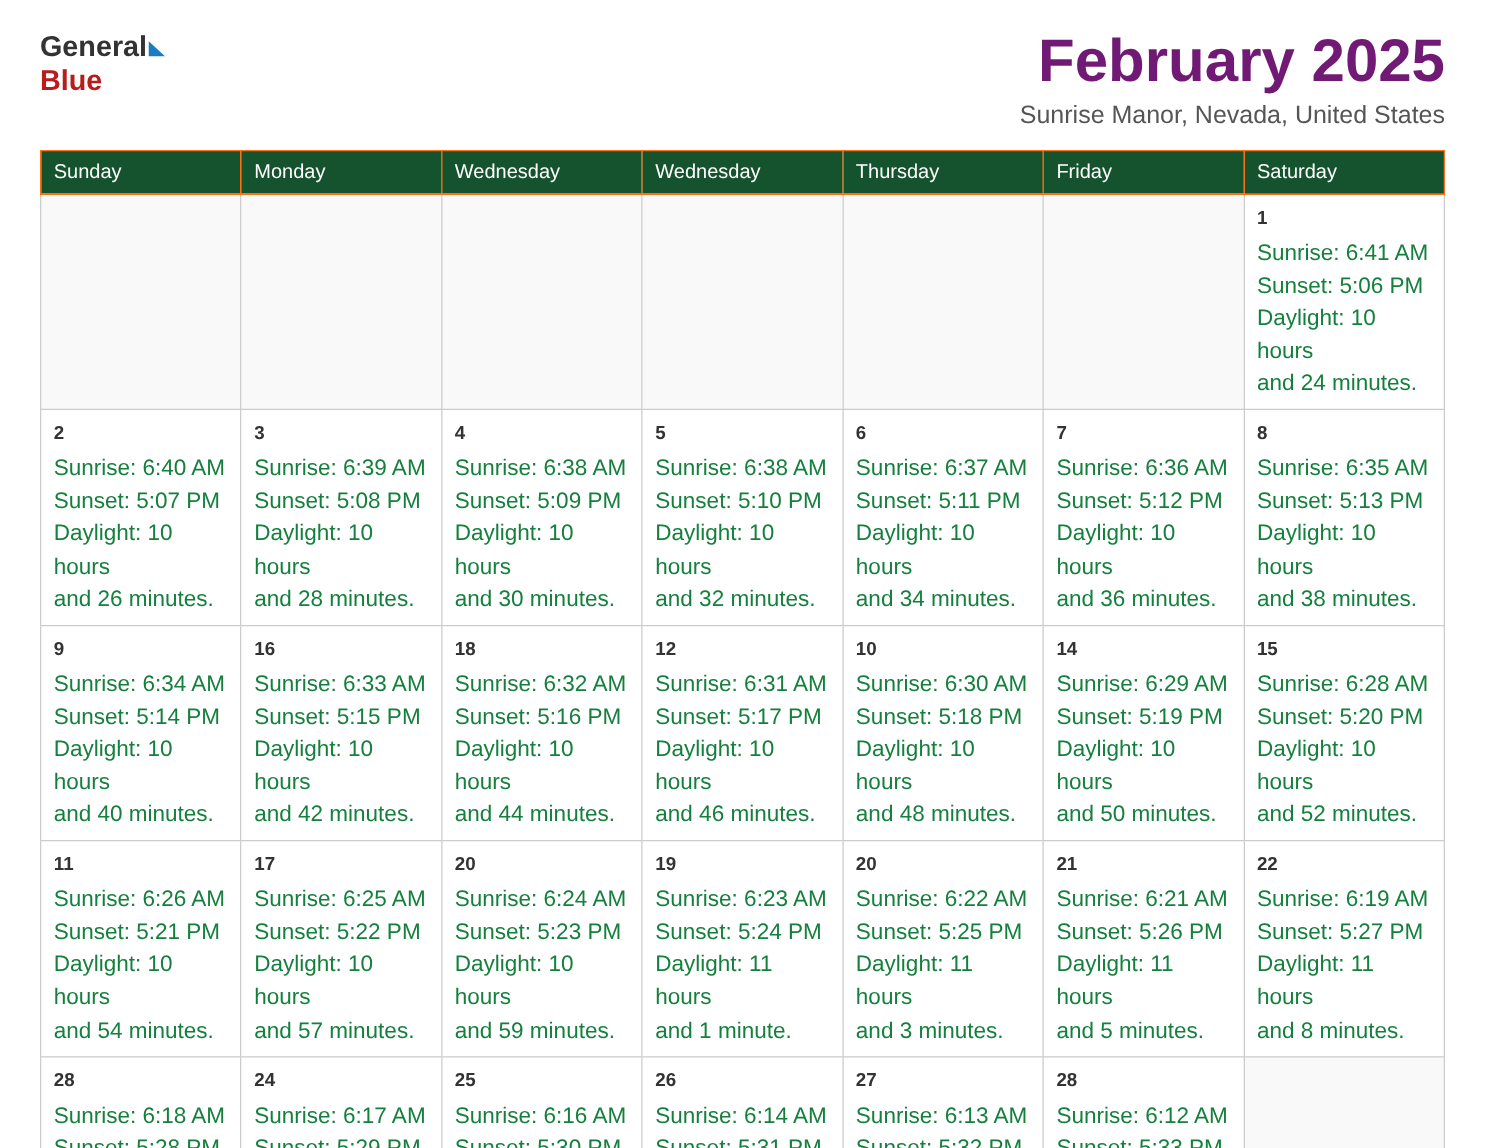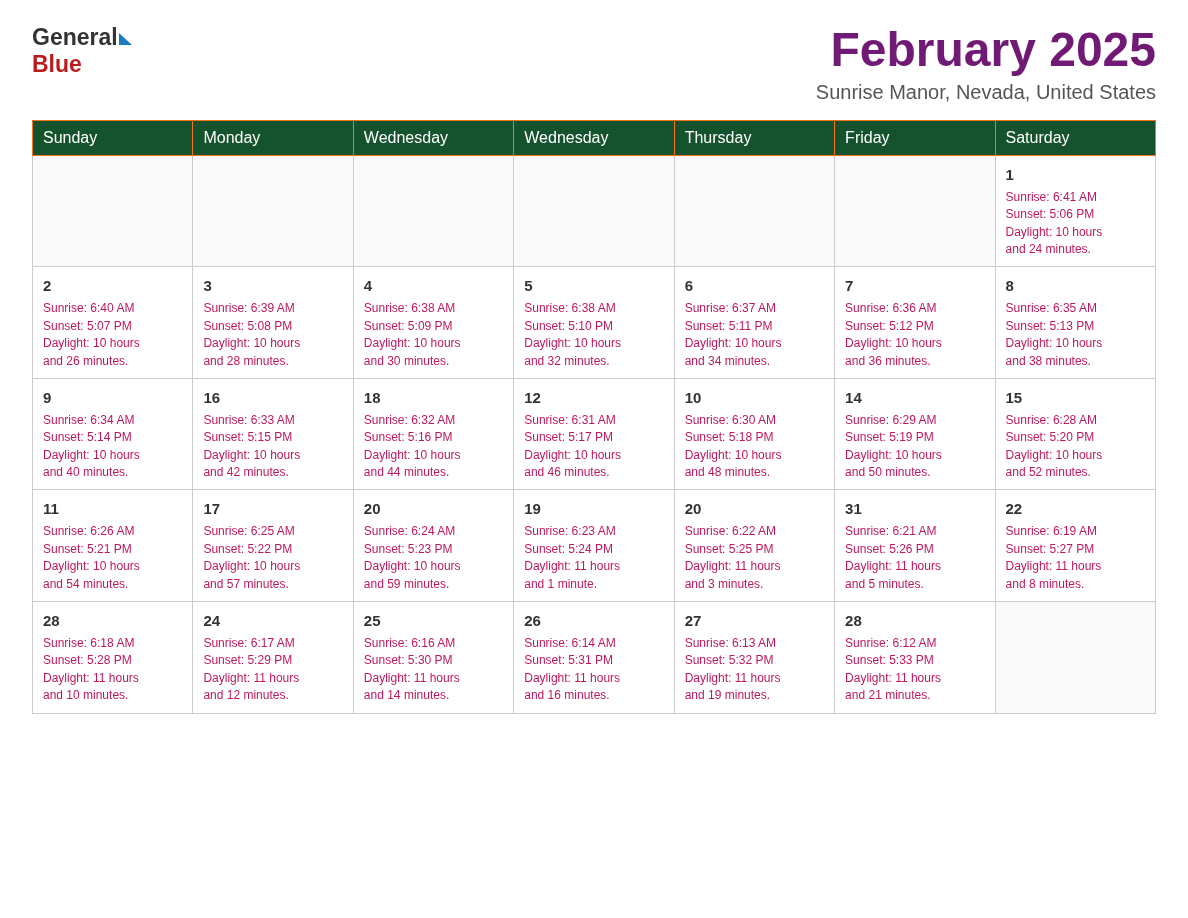--- a/index.html
+++ b/index.html
@@ -64,22 +64,22 @@
     .calendar td.empty {
       background: #f9f9f9;
     }
     .day-num {
       font-size: 15px;
       font-weight: bold;
       display: block;
       margin-bottom: 4px;
     }
     .day-info {
-      font-size: 12px;
-      color: #be185d;
+      font-size: 18px;
+      color: #15803d;
       line-height: 1.45;
     }
     .logo-icon-row {
       display: flex;
       align-items: center;
     }
     .logo-text-general {
       font-size: 23px;
       font-weight: bold;
       color: #333;
@@ -215,21 +215,21 @@
         </td>
         <td>
           <span class="day-num">19</span>
           <div class="day-info">Sunrise: 6:23 AM<br>Sunset: 5:24 PM<br>Daylight: 11 hours<br>and 1 minute.</div>
         </td>
         <td>
           <span class="day-num">20</span>
           <div class="day-info">Sunrise: 6:22 AM<br>Sunset: 5:25 PM<br>Daylight: 11 hours<br>and 3 minutes.</div>
         </td>
         <td>
-          <span class="day-num">31</span>
+          <span class="day-num">21</span>
           <div class="day-info">Sunrise: 6:21 AM<br>Sunset: 5:26 PM<br>Daylight: 11 hours<br>and 5 minutes.</div>
         </td>
         <td>
           <span class="day-num">22</span>
           <div class="day-info">Sunrise: 6:19 AM<br>Sunset: 5:27 PM<br>Daylight: 11 hours<br>and 8 minutes.</div>
         </td>
       </tr>
       <tr>
         <td>
           <span class="day-num">28</span>

